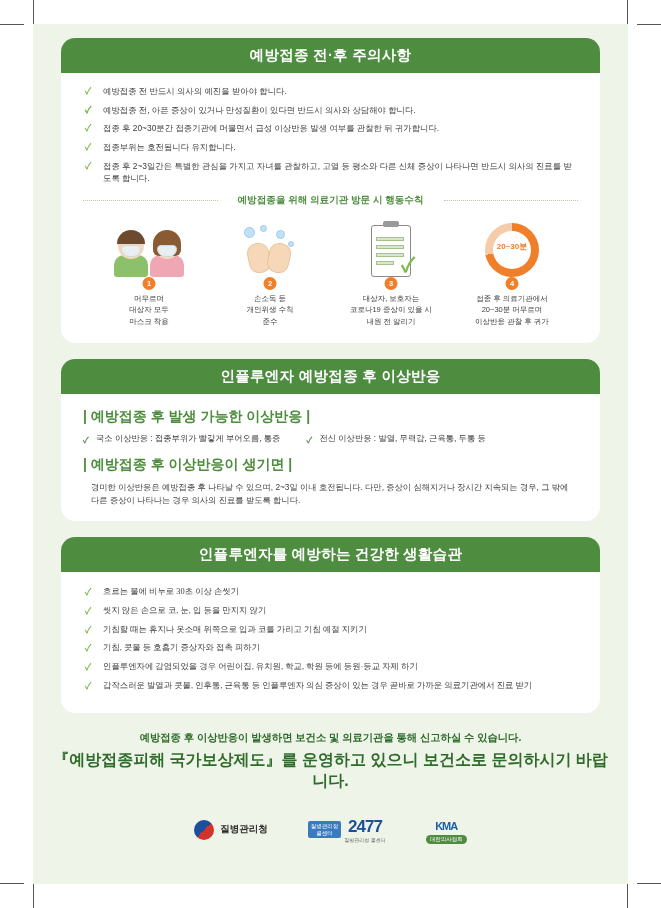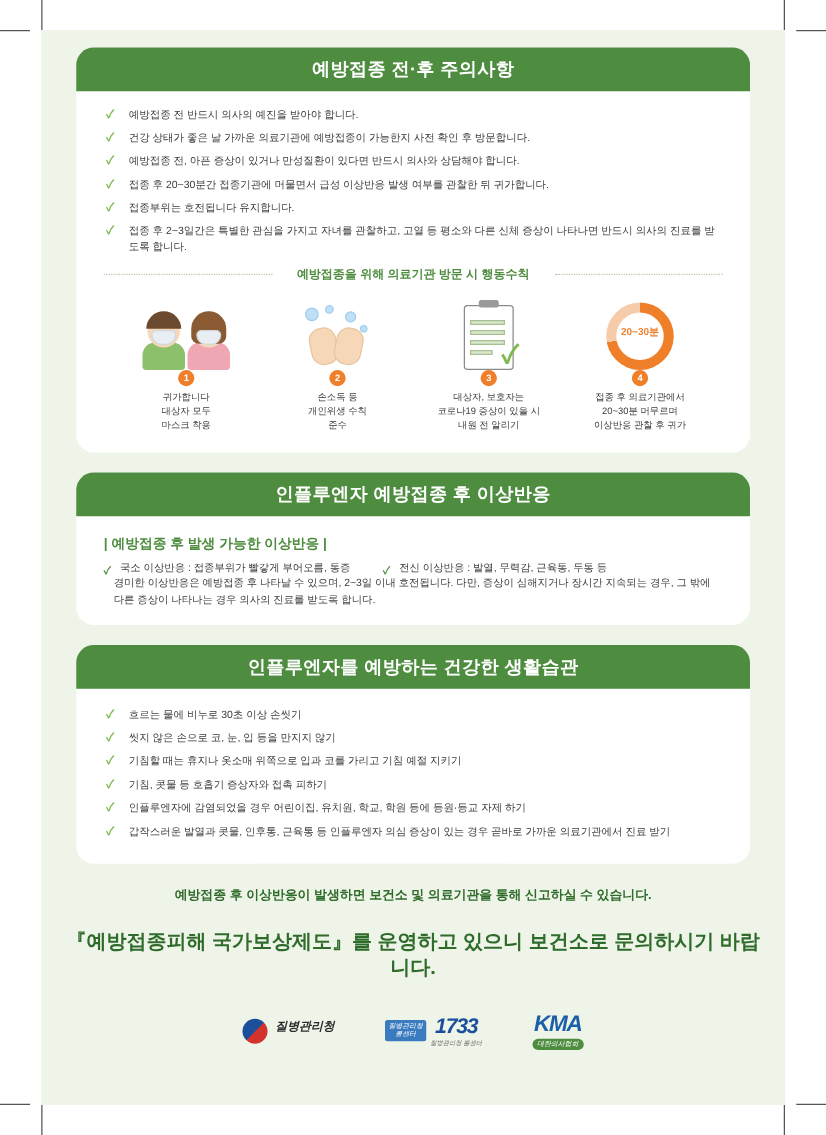--- a/index.html
+++ b/index.html
@@ -169,63 +169,63 @@
     position: absolute; left: 8px; top: 8px; width: 38px; height: 38px;
     border-radius: 50%; background: #fff;
   }
   .ring .lbl {
     position: absolute; left: 0; top: 18px; width: 54px;
     text-align: center; font-size: 8px; font-weight: bold; color: #f07f2a;
   }
 
   
   .sec-head {
-    font-size: 11px; font-weight: bold; color: #4e8c3f;
+    font-size: 14px; font-weight: bold; color: #4e8c3f;
     margin: 4px 0 7px;
   }
   .two-col { display: flex; gap: 26px; }
   .inline-check {
     font-size: 8.3px; color: #3b3b3b; position: relative; padding-left: 13px;
   }
   .inline-check .tick { position: absolute; left: 0; top: 0; color: #4e8c3f; font-weight: bold; }
   .para {
     font-size: 8.3px; line-height: 1.6; color: #3b3b3b; padding-left: 8px;
   }
 
   
   .notice {
     text-align: center; padding: 18px 20px 10px;
     color: #2f6b2a;
   }
-  .notice .l1 { font-size: 10.3px; font-weight: bold; margin-bottom: 20px; }
+  .notice .l1 { font-size: 10.3px; font-weight: bold; margin-bottom: 5px; }
   .notice .l2 { font-size: 16px; font-weight: bold; }
 
   .logos {
     display: flex; align-items: center; justify-content: center;
     gap: 40px; padding: 14px 0 6px;
   }
-  .logo { display: flex; gap: 6px; font-style: italic; }
+  .logo { display: flex; align-items: center; gap: 6px; }
   .logo .mark-kdca {
     width: 20px; height: 20px; border-radius: 50%;
     background: linear-gradient(135deg,#1b4f9c 50%, #d2332c 50%);
   }
   .logo .txt-kdca { font-size: 9.5px; font-weight: bold; color: #2b2b2b; }
   .logo .mark-1339 {
     display: flex; align-items: center; gap: 3px;
   }
   .logo .m1339-badge {
     font-size: 5.5px; color: #fff; background: #3a7abf;
     padding: 2px 3px; border-radius: 2px; line-height: 1.15; text-align: center;
   }
   .logo .m1339-num {
     font-size: 17px; font-weight: bold; color: #1b4f9c; letter-spacing: -1px;
   }
   .logo .m1339-sub { font-size: 5px; color: #666; }
   .logo .kma-box { text-align: center; }
-  .logo .kma-top { font-size: 18px; font-weight: bold; color: #1b5fa8; letter-spacing: -1px; }
+  .logo .kma-top { font-size: 11px; font-weight: bold; color: #1b5fa8; letter-spacing: -1px; }
   .logo .kma-bot {
     font-size: 5.5px; color: #fff; background: #4e8c3f;
     border-radius: 6px; padding: 1px 4px; margin-top: 1px;
   }
 </style>
 </head>
 <body>
 
 <div class="crop v" style="left:33px;top:0;"></div>
 <div class="crop v" style="left:627px;top:0;"></div>
@@ -237,21 +237,21 @@
 <div class="crop h" style="right:0;bottom:24px;"></div>
 
 <div class="page">
   <div class="band" style="padding:14px 0 0;height:860px;">
 
     <div class="card">
       <div class="card-title">예방접종 전·후 주의사항</div>
       <div class="card-body">
         <ul class="checks">
           <li><span class="tick">✓</span><span>예방접종 전 반드시 의사의 예진을 받아야 합니다.</span></li>
-          <li><span class="tick">✓</span><span>건강 상태가 좋은 날 가까운 의료기관에 예방접종이 가능한지 사전 확인 후 방문합니다.</span></li>
+          <li><span class="tick">✓</span></li>
           <li><span class="tick">✓</span><span>예방접종 전, 아픈 증상이 있거나 만성질환이 있다면 반드시 의사와 상담해야 합니다.</span></li>
           <li><span class="tick">✓</span><span>접종 후 20~30분간 접종기관에 머물면서 급성 이상반응 발생 여부를 관찰한 뒤 귀가합니다.</span></li>
           <li><span class="tick">✓</span><span>접종부위는 호전됩니다 유지합니다.</span></li>
           <li><span class="tick">✓</span><span>접종 후 2~3일간은 특별한 관심을 가지고 자녀를 관찰하고, 고열 등 평소와 다른 신체 증상이 나타나면 반드시 의사의 진료를 받도록 합니다.</span></li>
         </ul>
 
         <div class="sub-sep">
           <span class="line"></span>
           <span class="txt">예방접종을 위해 의료기관 방문 시 행동수칙</span>
           <span class="line"></span>
@@ -272,21 +272,21 @@
                 <div class="person">
                   <div class="head">
                     <div class="hair long"></div>
                     <div class="mask"></div>
                   </div>
                   <div class="body-shirt p"></div>
                 </div>
               </div>
               <div class="badge">1</div>
             </div>
-            <div class="cap" style="white-space:pre-line;"><span>귀가합니다
+            <div class="cap" style="white-space:pre-line;"><span>머무르며
 대상자 모두
 마스크 착용</span></div>
           </div>
 
           <div class="step">
             <div class="art">
               <div class="hands">
                 <div class="bubble" style="width:11px;height:11px;left:4px;top:2px;"></div>
                 <div class="bubble" style="width:7px;height:7px;left:20px;top:0px;"></div>
                 <div class="bubble" style="width:9px;height:9px;left:36px;top:5px;"></div>
@@ -344,25 +344,26 @@
         <div class="two-col">
           <div class="inline-check">
             <span class="tick">✓</span>
             <span>국소 이상반응 : 접종부위가 빨갛게 부어오름, 통증</span>
           </div>
           <div class="inline-check">
             <span class="tick">✓</span>
             <span>전신 이상반응 : 발열, 무력감, 근육통, 두통 등</span>
           </div>
         </div>
+        <div class="sec-head" style="margin-top:12px;">| 예방접종 후 이상반응이 생기면 |</div>
         <div class="para">경미한 이상반응은 예방접종 후 나타날 수 있으며, 2~3일 이내 호전됩니다. 다만, 증상이 심해지거나 장시간 지속되는 경우, 그 밖에 다른 증상이 나타나는 경우 의사의 진료를 받도록 합니다.</div>
       </div>
     </div>
 
-    <div class="card" style="margin-top:16px;">
+    <div class="card" style="margin-top:16px;font-family:Liberation Serif, serif;">
       <div class="card-title">인플루엔자를 예방하는 건강한 생활습관</div>
       <div class="card-body" style="padding:14px 22px 14px;">
         <ul class="checks">
           <li><span class="tick">✓</span><span>흐르는 물에 비누로 30초 이상 손씻기</span></li>
           <li><span class="tick">✓</span><span>씻지 않은 손으로 코, 눈, 입 등을 만지지 않기</span></li>
           <li><span class="tick">✓</span><span>기침할 때는 휴지나 옷소매 위쪽으로 입과 코를 가리고 기침 예절 지키기</span></li>
           <li><span class="tick">✓</span><span>기침, 콧물 등 호흡기 증상자와 접촉 피하기</span></li>
           <li><span class="tick">✓</span><span>인플루엔자에 감염되었을 경우 어린이집, 유치원, 학교, 학원 등에 등원·등교 자제 하기</span></li>
           <li><span class="tick">✓</span><span>갑작스러운 발열과 콧물, 인후통, 근육통 등 인플루엔자 의심 증상이 있는 경우 곧바로 가까운 의료기관에서 진료 받기</span></li>
         </ul>
@@ -379,21 +380,21 @@
         <span class="mark-kdca"></span>
         <span class="txt-kdca">질병관리청</span>
       </div>
       <div class="logo">
         <span class="mark-1339">
           <span class="m1339-badge">
             <span>질병관리청</span><br>
             <span>콜센터</span>
           </span>
           <span style="display:flex;flex-direction:column;align-items:center;">
-            <span class="m1339-num">1733</span>
+            <span class="m1339-num">2477</span>
             <span class="m1339-sub">질병관리청 콜센터</span>
           </span>
         </span>
       </div>
       <div class="logo">
         <span class="kma-box">
           <span class="kma-top">KMA</span>
           <span class="kma-bot" style="display:block;">대한의사협회</span>
         </span>
       </div>

